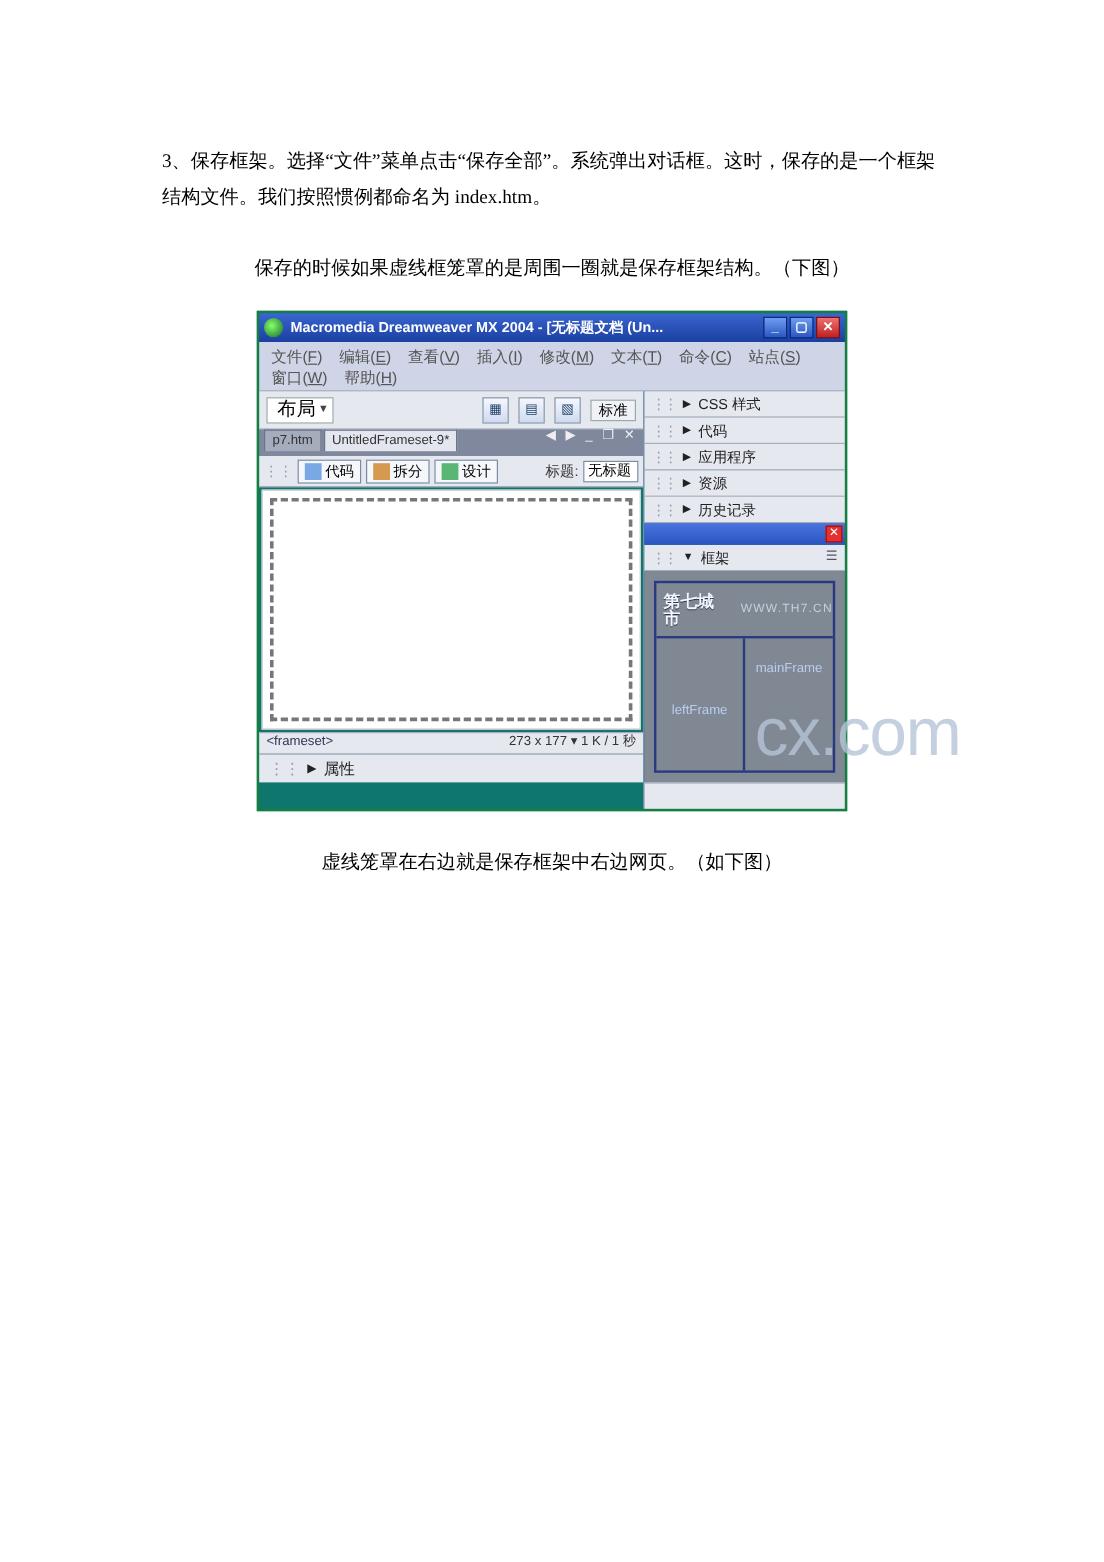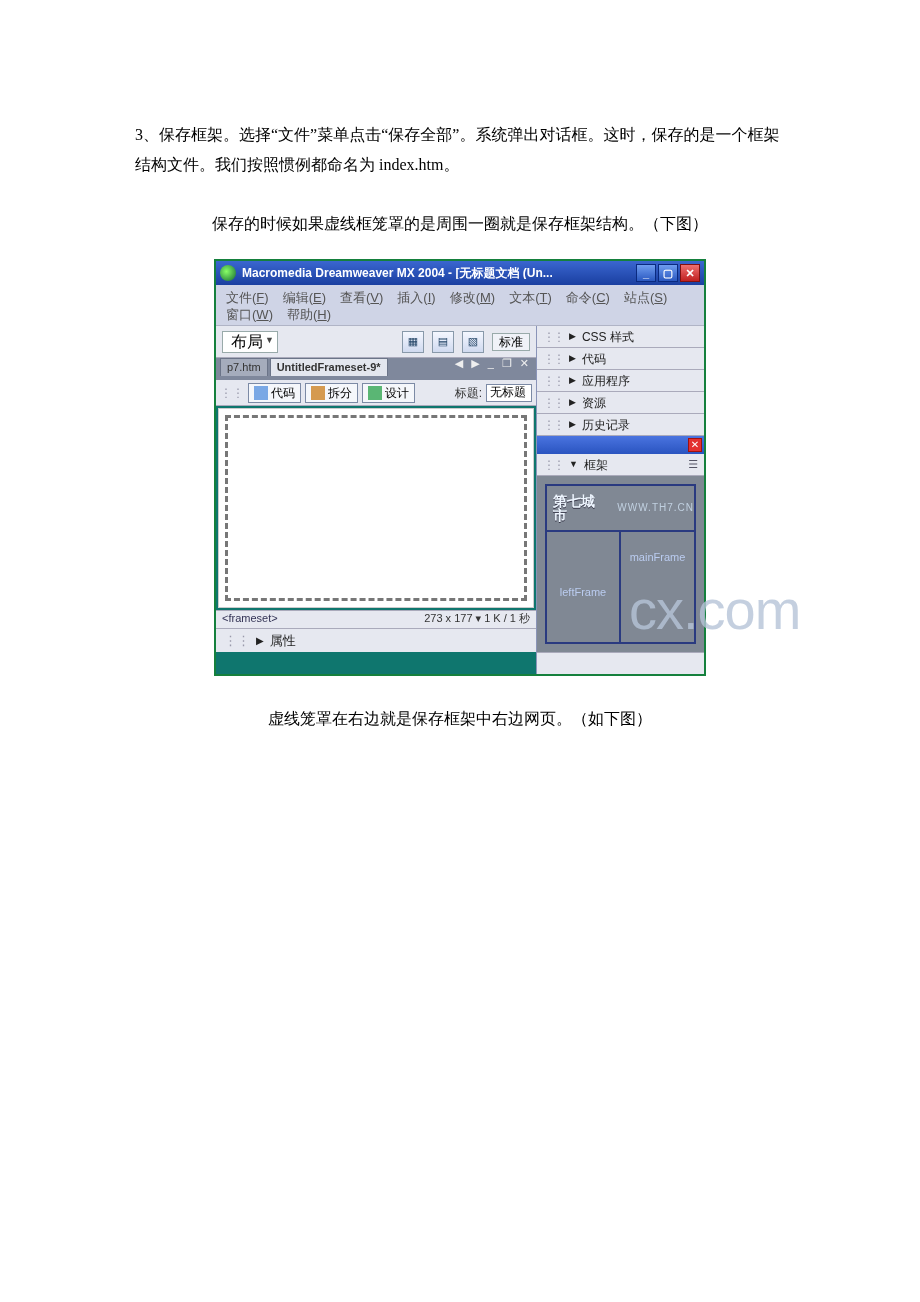--- a/index.html
+++ b/index.html
@@ -98,21 +98,21 @@
     display:flex;align-items:flex-start;
     height:22px;
     padding:0 4px;
     gap:2px;
     color:#fff;font-size:11px;
   }
   .doctab{
     background:#a5acbc;color:#333;border:1px solid #6b7488;border-bottom:none;
     padding:2px 6px;height:18px;display:flex;align-items:center;
   }
-  .doctab.active{ background:#e3e6ee;font-weight:bold; }
+  .doctab.active{ background:#e3e6ee; }
   .doctabs .spacer{flex:1;}
   .docctl{ color:#eee; padding:0 3px; font-size:11px;}
 
   
   .viewbar{
     background:#e6e8f0;border-bottom:1px solid #aab;
     display:flex;align-items:center;gap:4px;padding:3px 4px;height:26px;
     font-size:12px;
   }
   .vbtn{

